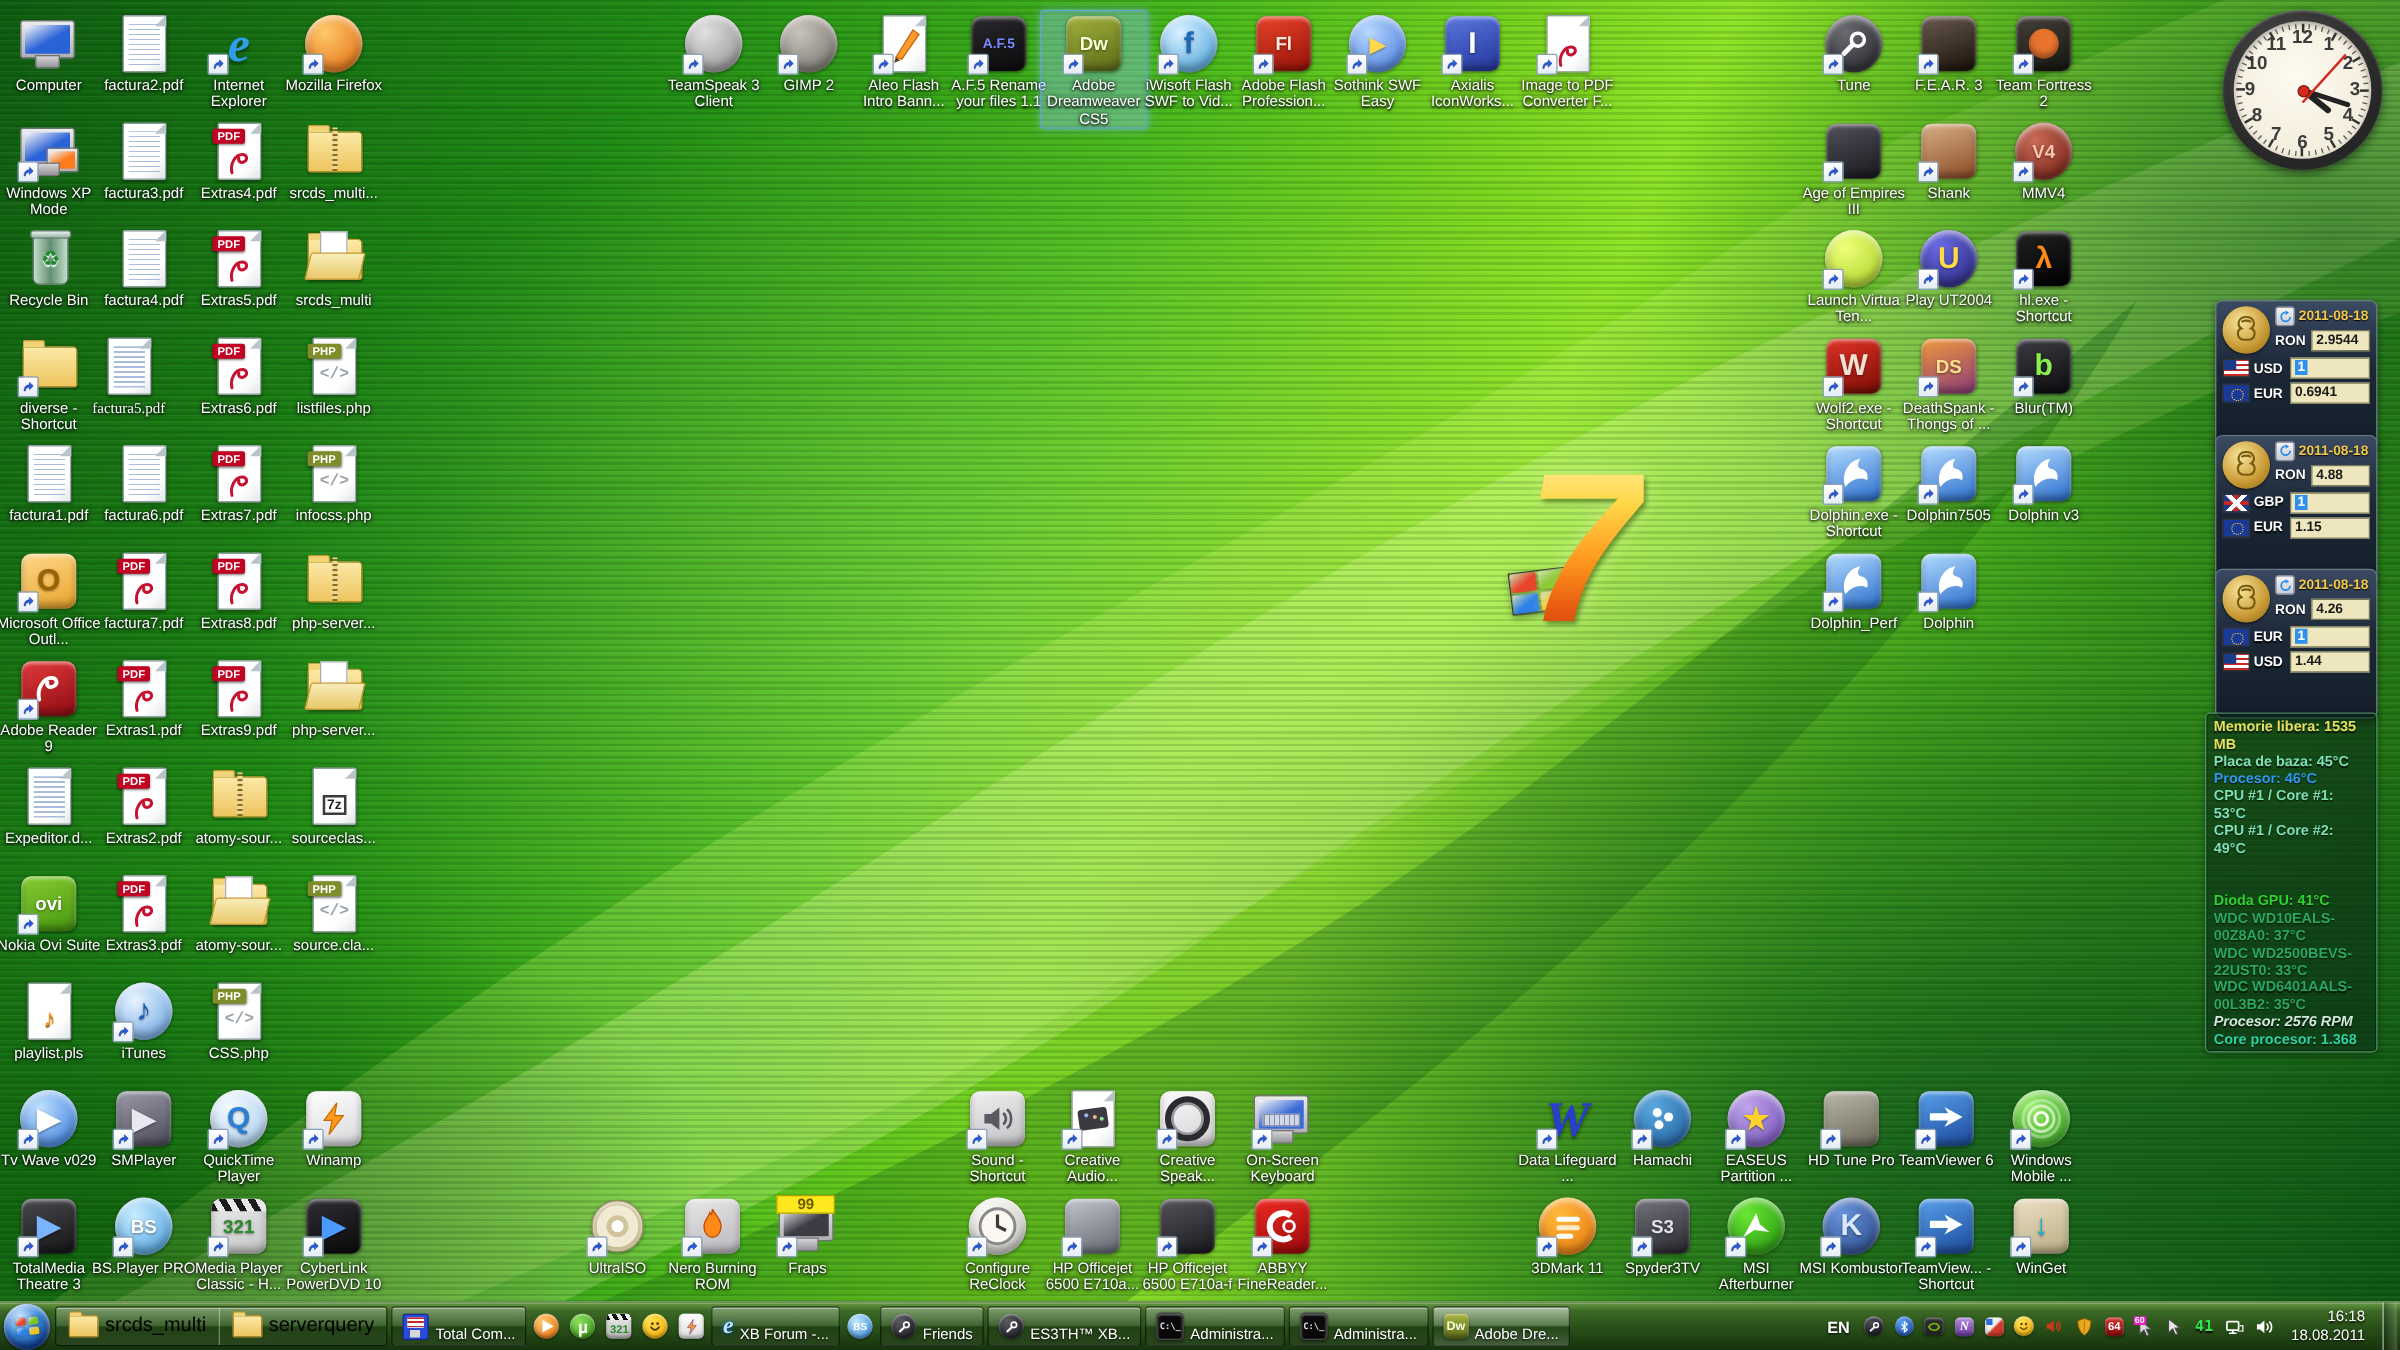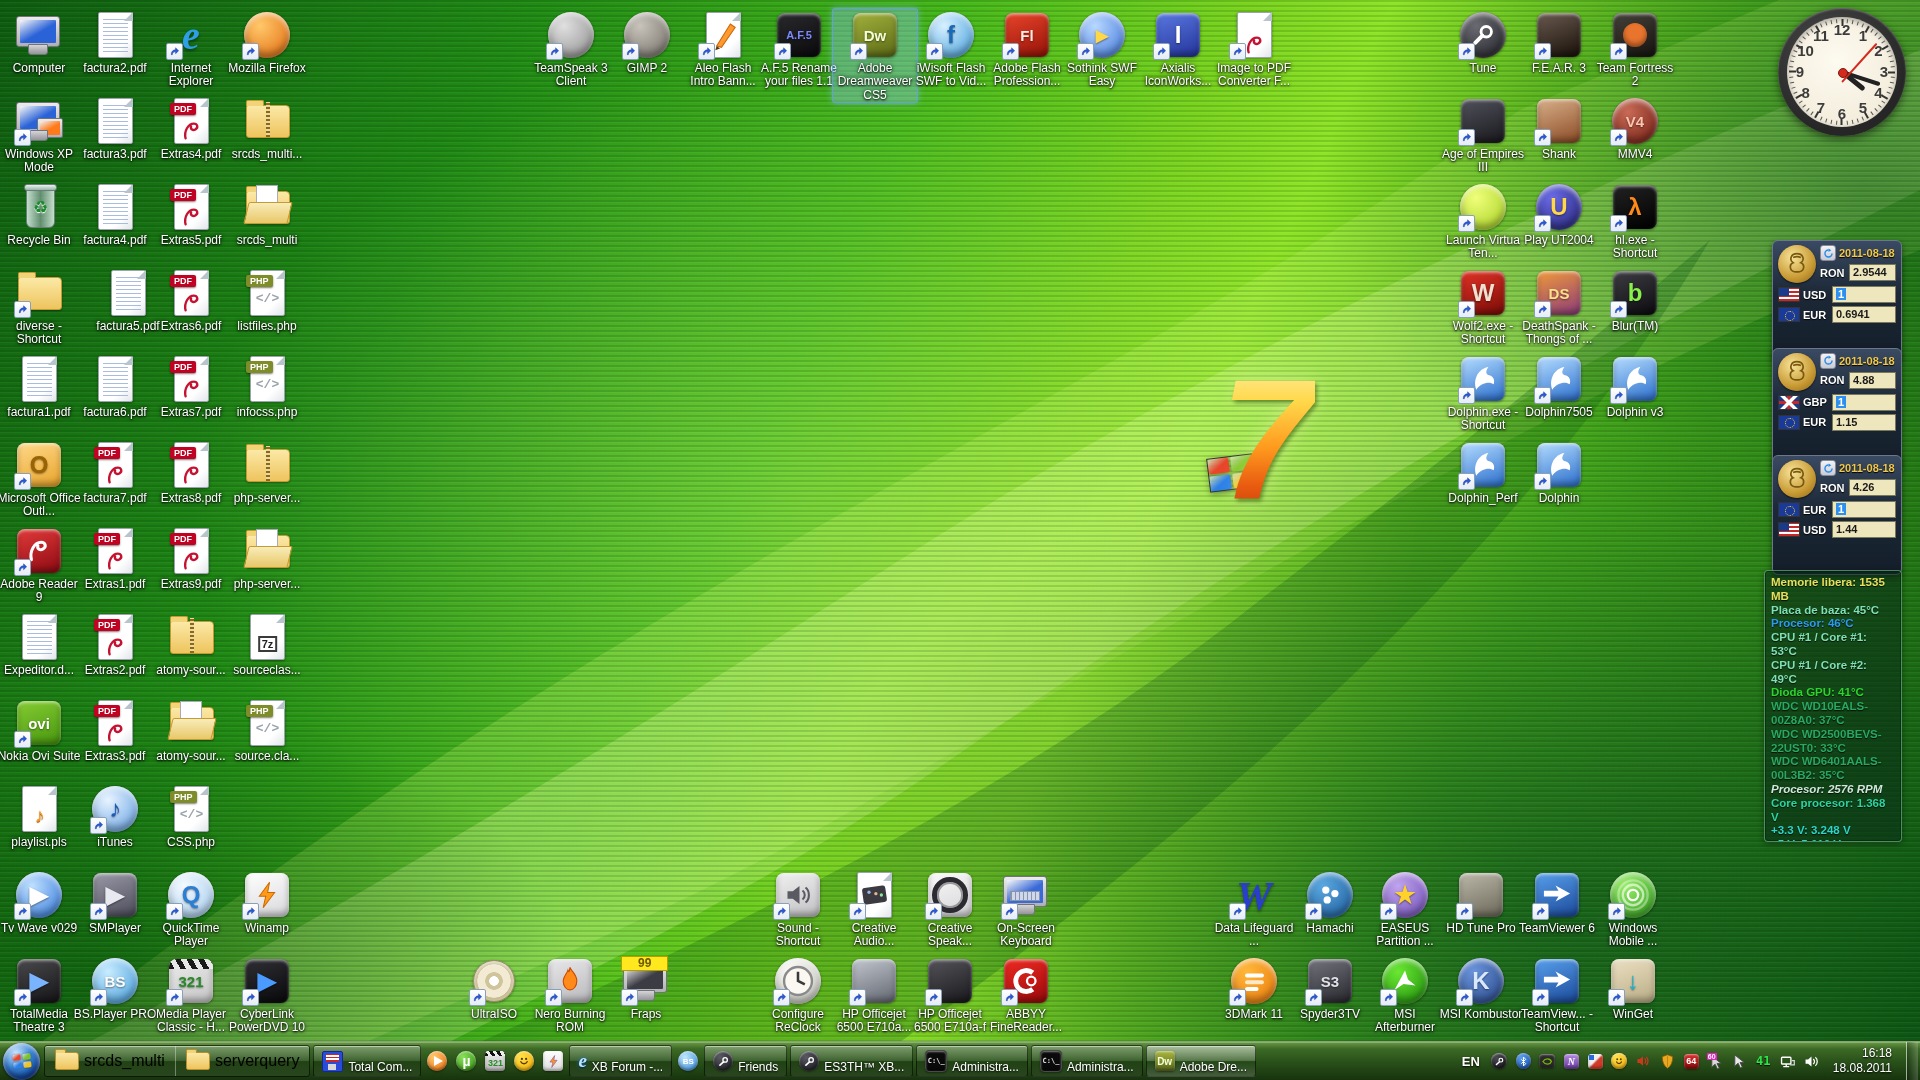--- a/index.html
+++ b/index.html
@@ -326,21 +326,21 @@
           <div class="ibox">
             <div class="fld"></div>
             <div class="scArrow">
               <svg viewBox="0 0 12 12" width="11" height="11">
                 <path d="M2.5 9.5 C2.5 5.5 5 4.2 7.2 4.2 L7.2 2 L10.5 5.2 L7.2 8.4 L7.2 6.4 C5.4 6.4 3.8 7 3.6 9.5 Z" fill="#2a5ad8" stroke="#1a3a9a" stroke-width="0.5"></path>
               </svg>
             </div>
           </div>
           <div class="ilabel">diverse - Shortcut</div>
         </div>
-        <div class="dicon" style="left: 85px; top: 266px;">
+        <div class="dicon" style="left: 60px; top: 266px; font-family: Liberation Serif, serif;">
           <div class="ibox">
             <div class="pg">
               <div class="lns"></div>
             </div>
           </div>
           <div class="ilabel">factura5.pdf</div>
         </div>
         <div class="dicon" style="left: 148px; top: 266px;">
           <div class="ibox">
             <div class="pg">
@@ -1586,21 +1586,21 @@
             <span class="cval">1.44</span>
           </div>
         </div>
       </div>
     <div class="gadget" id="gSys">
         <div class="sline" style="color: rgb(230, 224, 94);">Memorie libera: 1535 MB</div>
         <div class="sline" style="color: rgb(126, 224, 180);">Placa de baza: 45°C</div>
         <div class="sline" style="color: rgb(46, 154, 238);">Procesor: 46°C</div>
         <div class="sline" style="color: rgb(126, 224, 180);">CPU #1 / Core #1: 53°C</div>
         <div class="sline" style="color: rgb(126, 224, 180);">CPU #1 / Core #2: 49°C</div>
-        <div class="sline" style="color: rgb(46, 212, 46);">Dioda GPU: 41°C</div>
+        <div class="sline" style="color: rgb(46, 212, 46); margin-top: 29px;">Dioda GPU: 41°C</div>
         <div class="sline" style="color: rgb(42, 168, 98);">WDC WD10EALS-00Z8A0: 37°C</div>
         <div class="sline" style="color: rgb(42, 168, 98);">WDC WD2500BEVS-22UST0: 33°C</div>
         <div class="sline" style="color: rgb(42, 168, 98);">WDC WD6401AALS-00L3B2: 35°C</div>
         <div class="sline" style="color: rgb(207, 232, 218); font-style: italic;">Procesor: 2576 RPM</div>
         <div class="sline" style="color: rgb(46, 212, 160);">Core procesor: 1.368 V</div>
         <div class="sline" style="color: rgb(46, 212, 200);">+3.3 V: 3.248 V</div>
         <div class="sline" style="color: rgb(46, 212, 200);">+5 V: 5.016 V</div>
       </div>
   </div>
 

